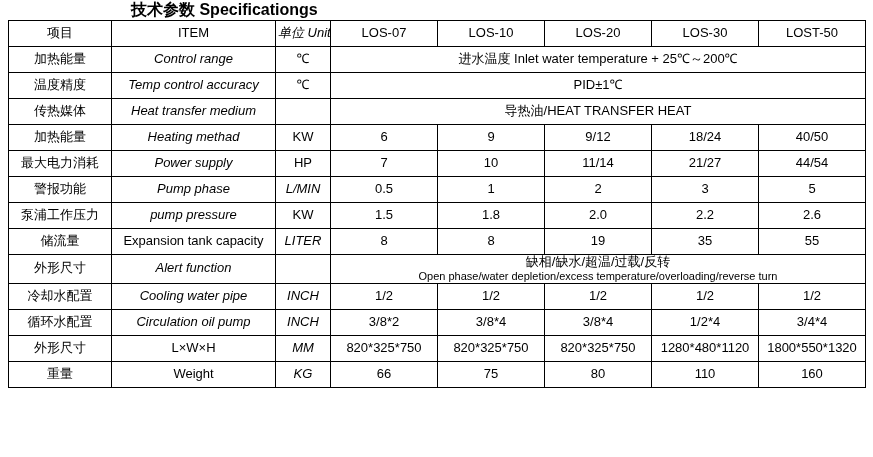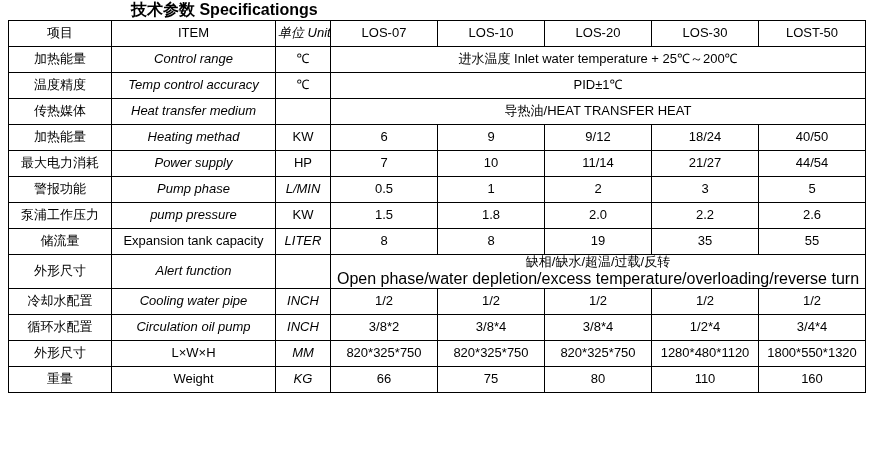--- a/index.html
+++ b/index.html
@@ -55,21 +55,21 @@
   td.small   { font-size: 12px; font-style: italic; }
   td.xsmall  { font-size: 11.5px; }
   td.tiny    { font-size: 11px; }
   .hdr { font-size: 13.5px; }
   .two-line {
     white-space: normal;
     line-height: 1.35;
     height: 46px;
   }
   .alert-line1 { display: block; font-size: 13px; }
-  .alert-line2 { display: block; font-size: 16px; }
+  .alert-line2 { display: block; font-size: 11px; }
 </style>
 </head>
 <body>
 
 <div id="page">
 
   <div id="doc-title">技术参数  Specificationgs</div>
 
   <table id="spec-table">
     <colgroup>

